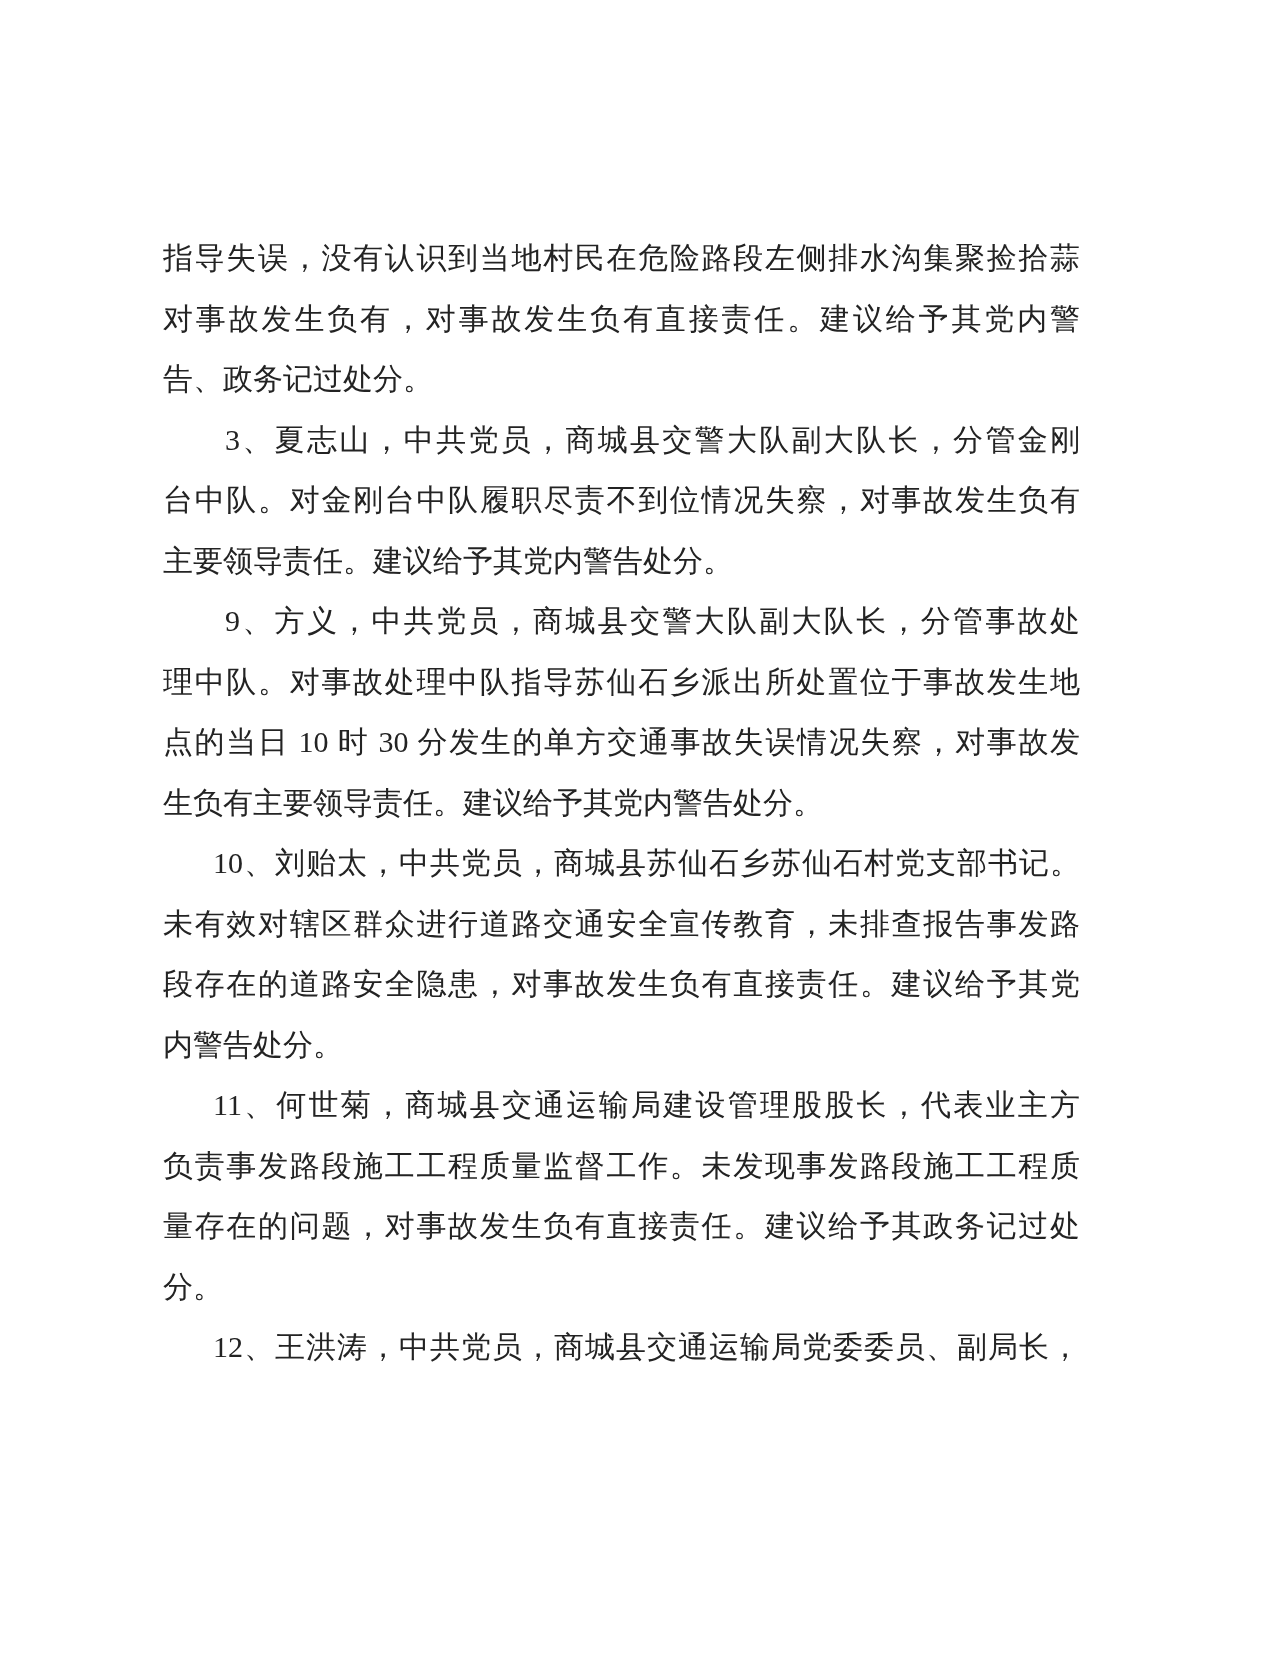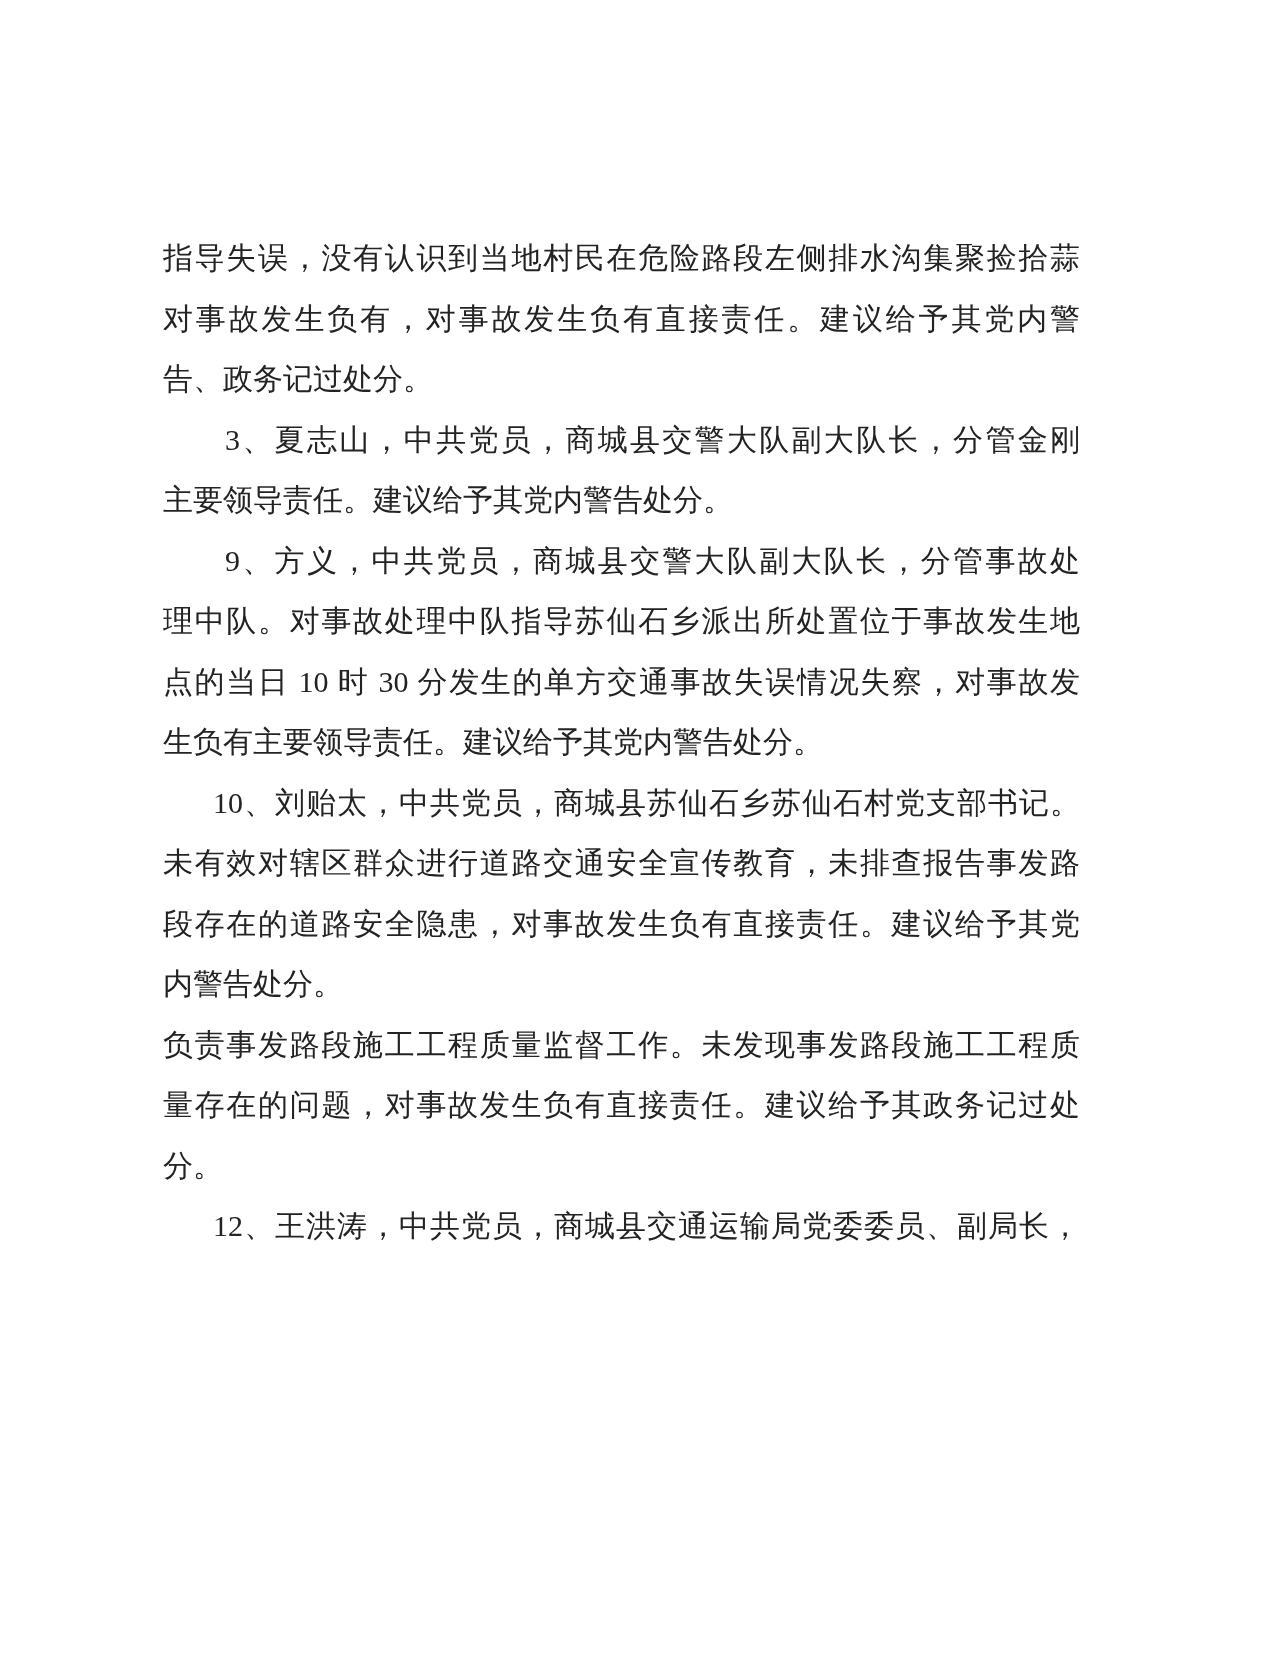--- a/index.html
+++ b/index.html
@@ -56,28 +56,30 @@
 </style>
 </head>
 <body>
 
 <div class="page">
   <div class="text-block">
       <div class="line fill">指导失误，没有认识到当地村民在危险路段左侧排水沟集聚捡拾蒜</div>
       <div class="line fill">对事故发生负有，对事故发生负有直接责任。建议给予其党内警</div>
       <div class="line">告、政务记过处分。</div>
       <div class="line fill indent-lg">3、夏志山，中共党员，商城县交警大队副大队长，分管金刚</div>
+      <div class="line fill">台中队。对金刚台中队履职尽责不到位情况失察，对事故发生负有</div>
       <div class="line">主要领导责任。建议给予其党内警告处分。</div>
       <div class="line fill indent-lg">9、方义，中共党员，商城县交警大队副大队长，分管事故处</div>
       <div class="line fill">理中队。对事故处理中队指导苏仙石乡派出所处置位于事故发生地</div>
       <div class="line fill">点的当日 10 时 30 分发生的单方交通事故失误情况失察，对事故发</div>
       <div class="line">生负有主要领导责任。建议给予其党内警告处分。</div>
       <div class="line fill indent-sm">10、刘贻太，中共党员，商城县苏仙石乡苏仙石村党支部书记。</div>
       <div class="line fill">未有效对辖区群众进行道路交通安全宣传教育，未排查报告事发路</div>
       <div class="line fill">段存在的道路安全隐患，对事故发生负有直接责任。建议给予其党</div>
       <div class="line">内警告处分。</div>
+      <div class="line fill indent-sm">11、何世菊，商城县交通运输局建设管理股股长，代表业主方</div>
       <div class="line fill">负责事发路段施工工程质量监督工作。未发现事发路段施工工程质</div>
       <div class="line fill">量存在的问题，对事故发生负有直接责任。建议给予其政务记过处</div>
       <div class="line">分。</div>
       <div class="line fill indent-sm">12、王洪涛，中共党员，商城县交通运输局党委委员、副局长，</div>
     </div>
   <div class="page-number">— 17 —</div>
 </div>
 
 </body></html>

